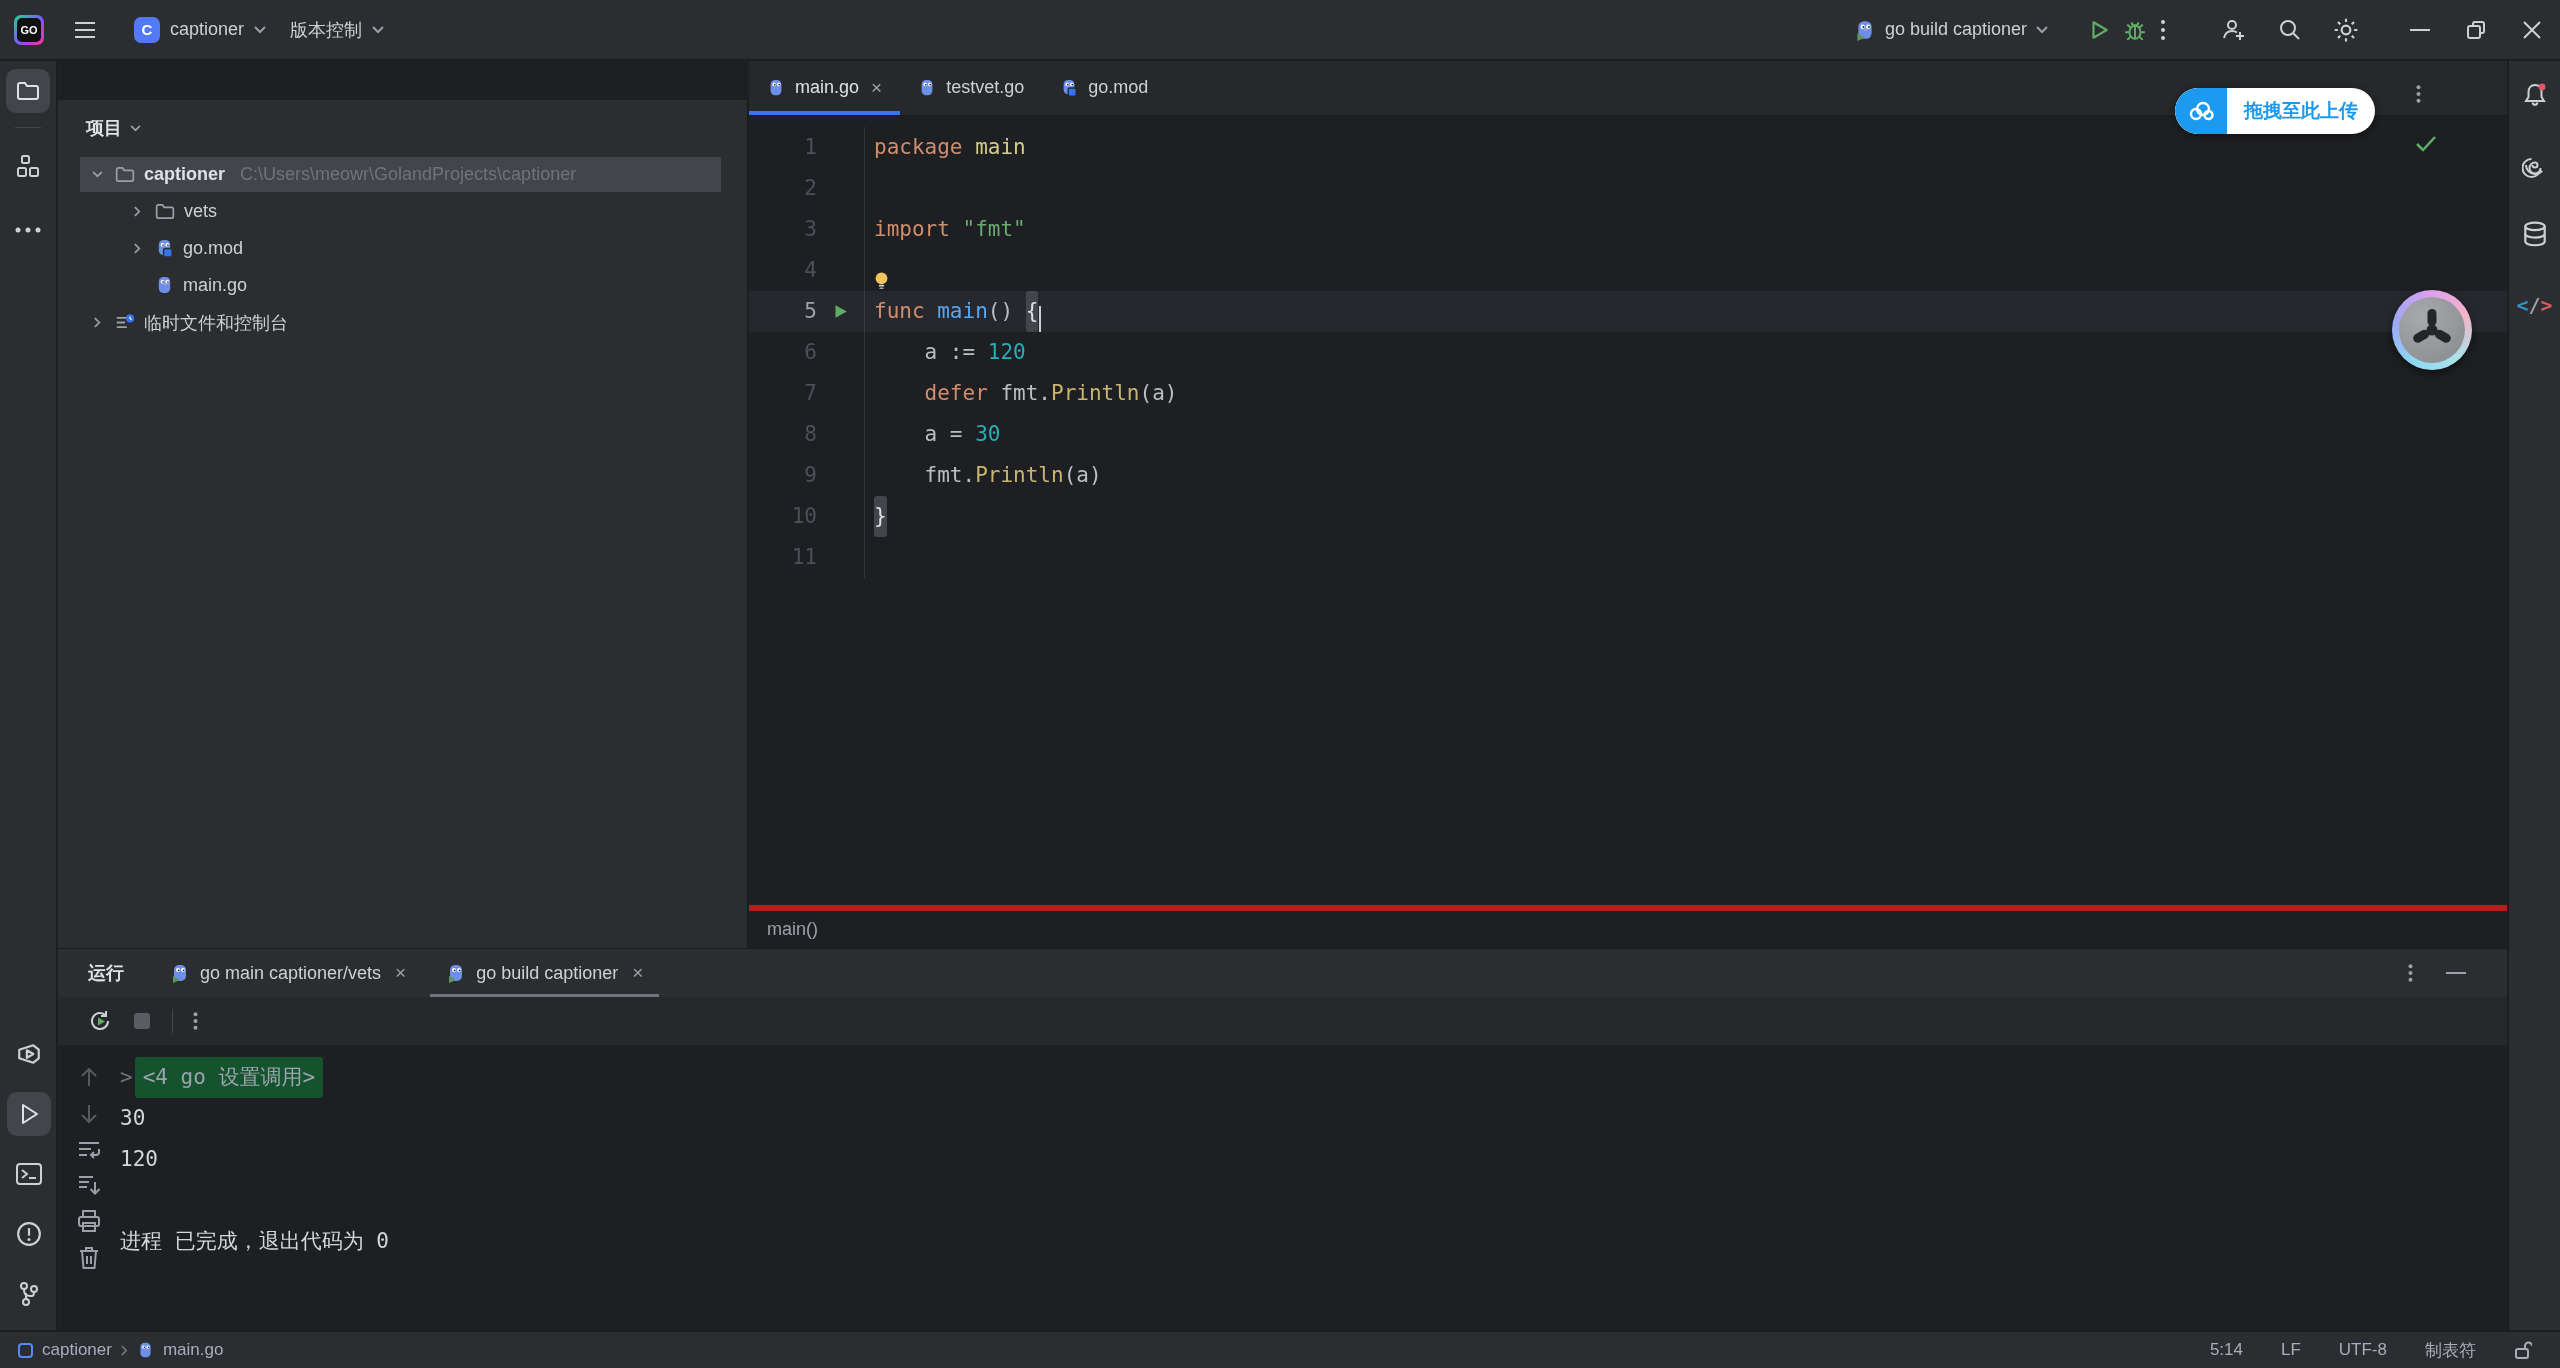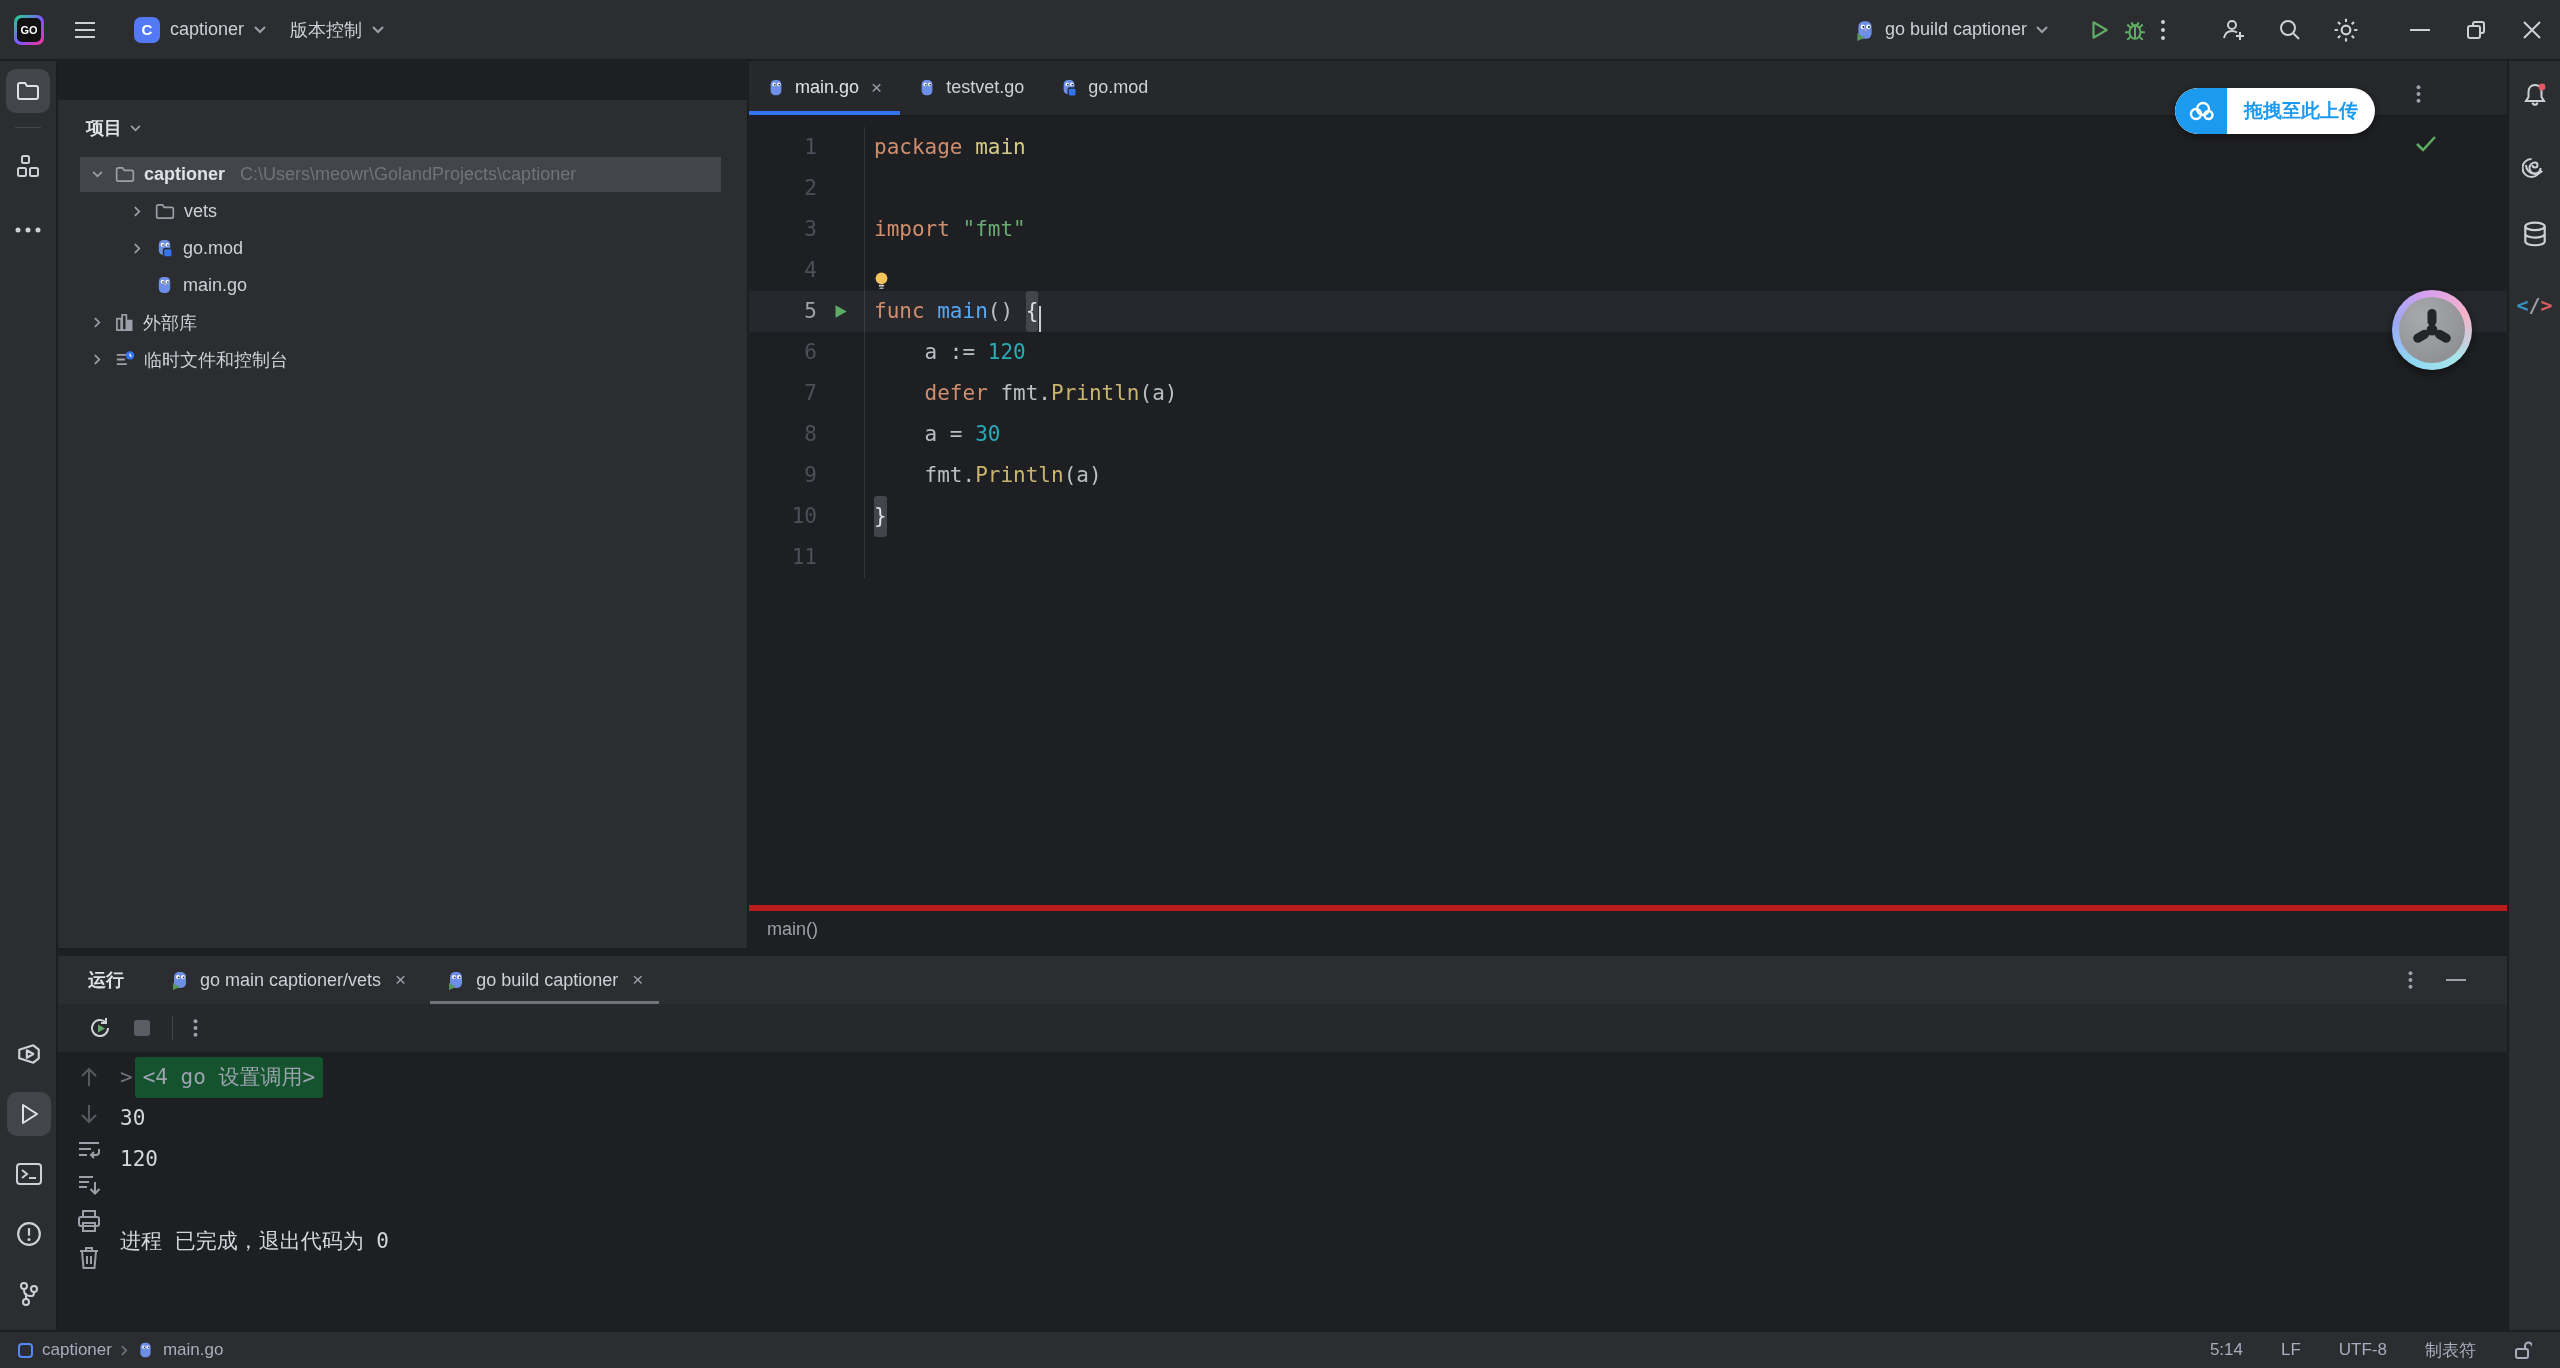--- a/index.html
+++ b/index.html
@@ -104,21 +104,21 @@
 
   
   #right-stripe { position:absolute; left:2508px; top:61px; width:52px; height:1269px;
                   background:#2B2D30; border-left:1px solid #1B1C1F;
                   display:flex; flex-direction:column; align-items:center; }
   #right-stripe .stripe-btn { margin-top:12px; }
 
   
   #run-panel { position:absolute; left:58px; top:948px; width:2449px; height:382px; background:#1E1F22;
                border-top:1px solid #1B1C1F; }
-  #run-header { height:48px; display:flex; align-items:center; background:#2B2D30;margin-top:7px; }
+  #run-header { height:48px; display:flex; align-items:center; background:#2B2D30; }
   #run-title { font-size:18px; font-weight:bold; color:#DFE1E5; padding:0 26px 0 30px; }
   .rtab { height:48px; display:flex; align-items:center; gap:10px; padding:0 20px; font-size:18px;
           color:#CED0D6; position:relative; }
   .rtab .close { color:#9DA0A8; font-size:19px; margin-left:4px; }
   .rtab.active::after { content:""; position:absolute; left:4px; right:4px; bottom:0; height:3px; background:#6F737A; }
   #run-header .spacer { flex:1; }
   #run-header .hctl { width:46px; display:flex; justify-content:center; color:#9DA0A8; }
   #run-toolbar { height:48px; display:flex; align-items:center; gap:20px; padding-left:30px;
                  background:#26282B; }
   #run-toolbar .vdiv { width:1px; height:24px; background:#43454A; }
@@ -391,35 +391,20 @@
             <circle cx="8" cy="6" r="2" fill="#fff"></circle>
             <circle cx="13" cy="6" r="2" fill="#fff"></circle>
             <circle cx="8.6" cy="6.3" r=".9" fill="#222"></circle>
             <circle cx="13.6" cy="6.3" r=".9" fill="#222"></circle>
             <circle cx="10.5" cy="9" r="1" fill="#caa"></circle>
           </svg>
       </span>
       <span class="tlabel">main.go</span>
     </div>
 
-    <div class="trow">
-      <span class="chev ico">
-        <svg width="7" height="11" viewBox="0 0 8 12" fill="none" stroke="#9DA0A8" stroke-width="2">
-            <path d="M1 1l5 5-5 5"></path>
-          </svg>
-      </span>
-      <span class="ico">
-        <svg width="19" height="19" viewBox="0 0 20 20" fill="none" stroke="#9DA0A8" stroke-width="1.8">
-            <rect x="2" y="6" width="4.5" height="12"></rect>
-            <rect x="7.5" y="2" width="4.5" height="16"></rect>
-            <rect x="13" y="8" width="4.5" height="10" fill="#9DA0A8"></rect>
-          </svg>
-      </span>
-      <span class="tlabel">外部库</span>
-    </div>
 
     <div class="trow">
       <span class="chev ico">
         <svg width="7" height="11" viewBox="0 0 8 12" fill="none" stroke="#9DA0A8" stroke-width="2">
             <path d="M1 1l5 5-5 5"></path>
           </svg>
       </span>
       <span class="ico">
         <svg width="20" height="19" viewBox="0 0 22 20">
             <g stroke="#9DA0A8" stroke-width="2" fill="none">

